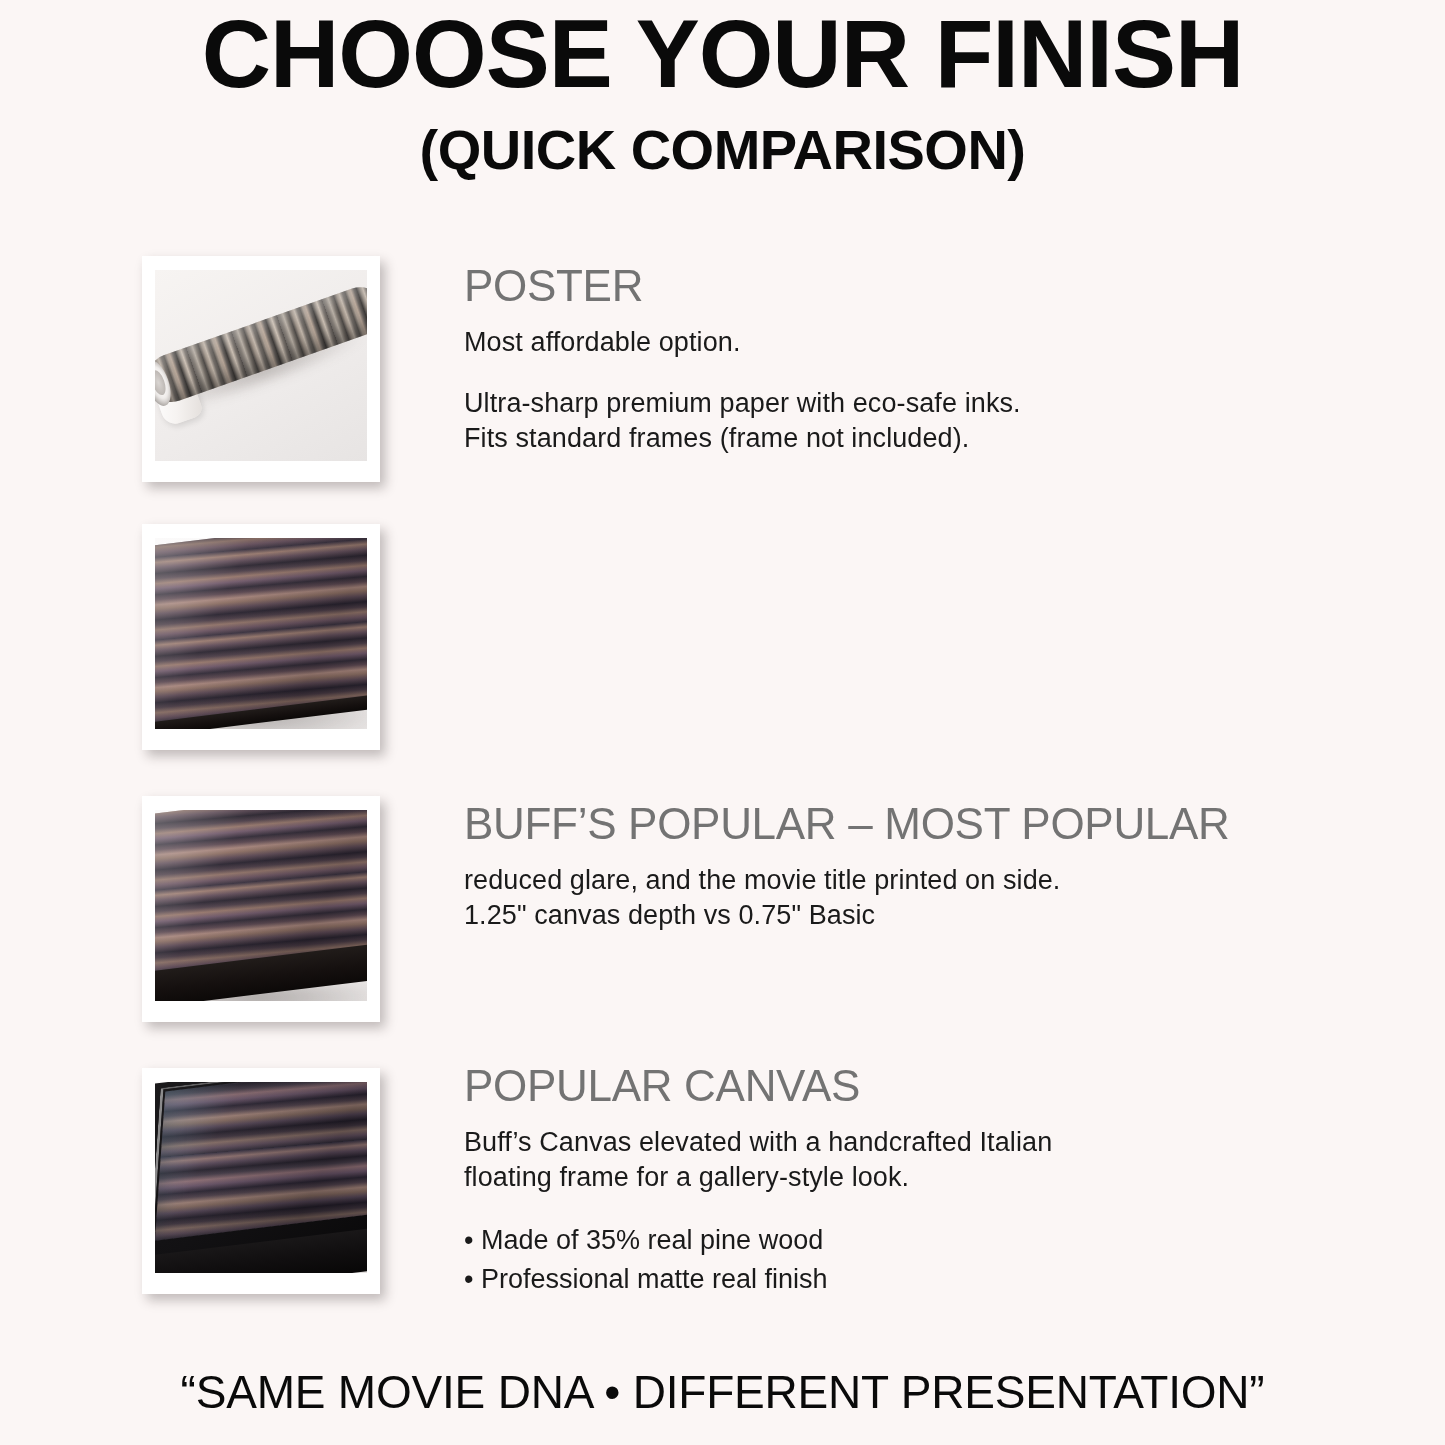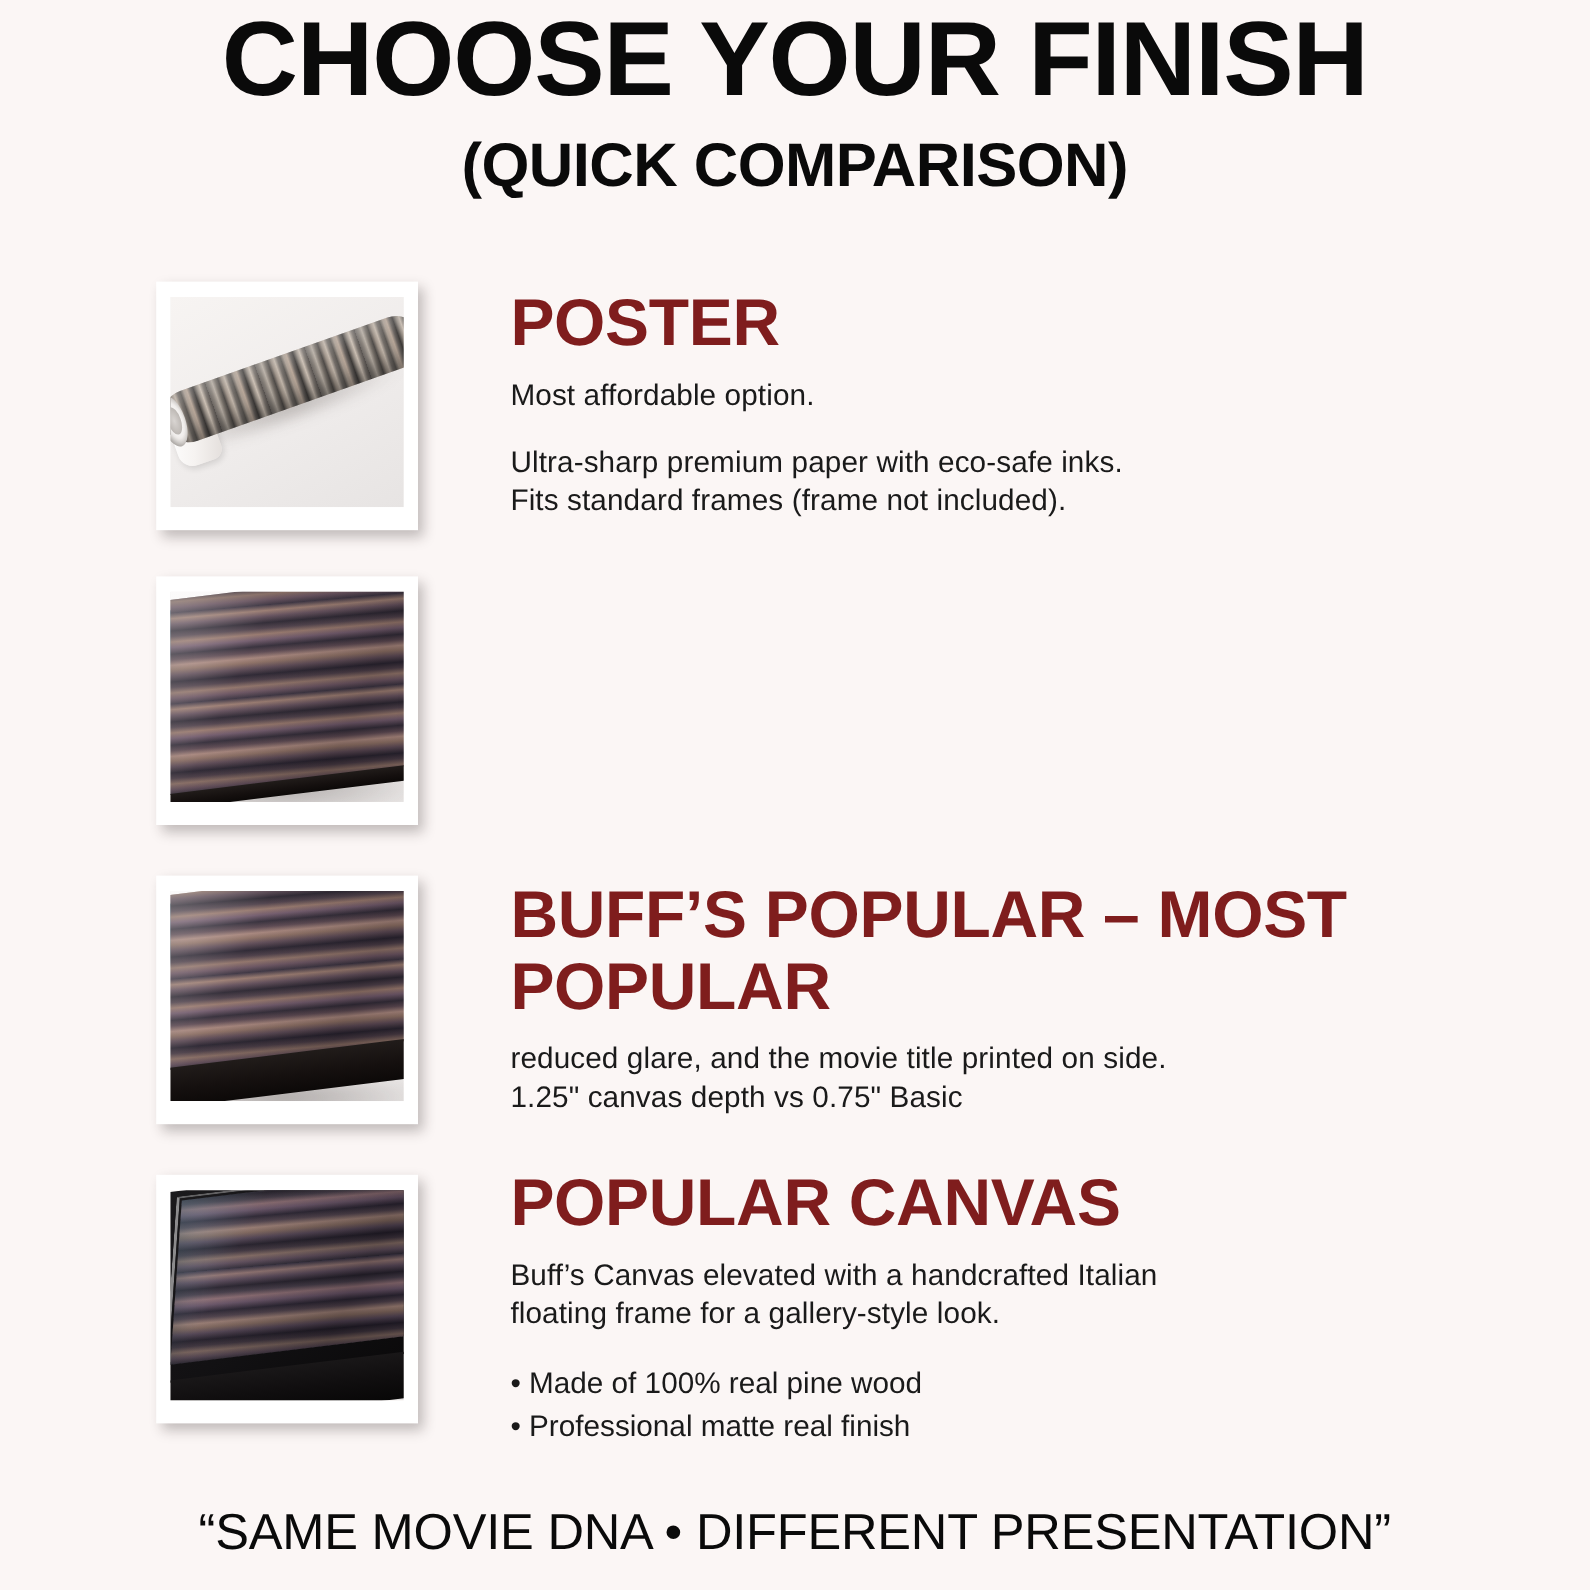--- a/index.html
+++ b/index.html
@@ -175,21 +175,21 @@
   }
   .t4 .frame .side-front {
     position:absolute; left:0px; bottom:-40px; width:252px; height:42px;
     background:linear-gradient(180deg,#191718 0%,#100e0f 50%,#080707 100%);
     transform:skewX(-7deg); border-radius:0 0 3px 3px;
   }
   .t4 .slab-shadow { left:14px; top:186px; width:214px; height:40px; }
 
   
   .txt { position:absolute; left:464px; top:0; width:860px; }
-  .h { font-size:60px; font-weight:700; letter-spacing:-0.3px; line-height:1.08; color:#7f1d1d; }
+  .h { font-size:44px; font-weight:400; letter-spacing:-0.3px; line-height:1.08; color:#737373; }
   .p { font-size:27px; font-weight:400; line-height:1.30; color:#1a1a1a; letter-spacing:0.1px; }
   .gap-sm { height:15px; }
   .gap-md { height:26px; }
 
   .r1 .txt { top:22px; }
   .r2 .txt { top:36px; }
   .r3 .txt { top:20px; }
   .r4 .txt { top:10px; }
 
   .bullets { margin-top:26px; }
@@ -281,21 +281,21 @@
             <div class="side-front"></div>
           </div>
         </div>
       </div>
       <div class="txt">
         <div class="h">POPULAR CANVAS</div>
         <div class="gap-sm"></div>
         <div class="p">Buff’s Canvas elevated with a handcrafted Italian</div>
         <div class="p">floating frame for a gallery-style look.</div>
         <div class="bullets">
-          <div class="bl">• Made of 100% real pine wood</div>
+          <div class="bl">• Made of 35% real pine wood</div>
           <div class="bl">• Professional matte real finish</div>
         </div>
       </div>
     </div>
 
   </div>
 
   <div class="footer">“SAME MOVIE DNA • DIFFERENT PRESENTATION”</div>
 
 </div>

